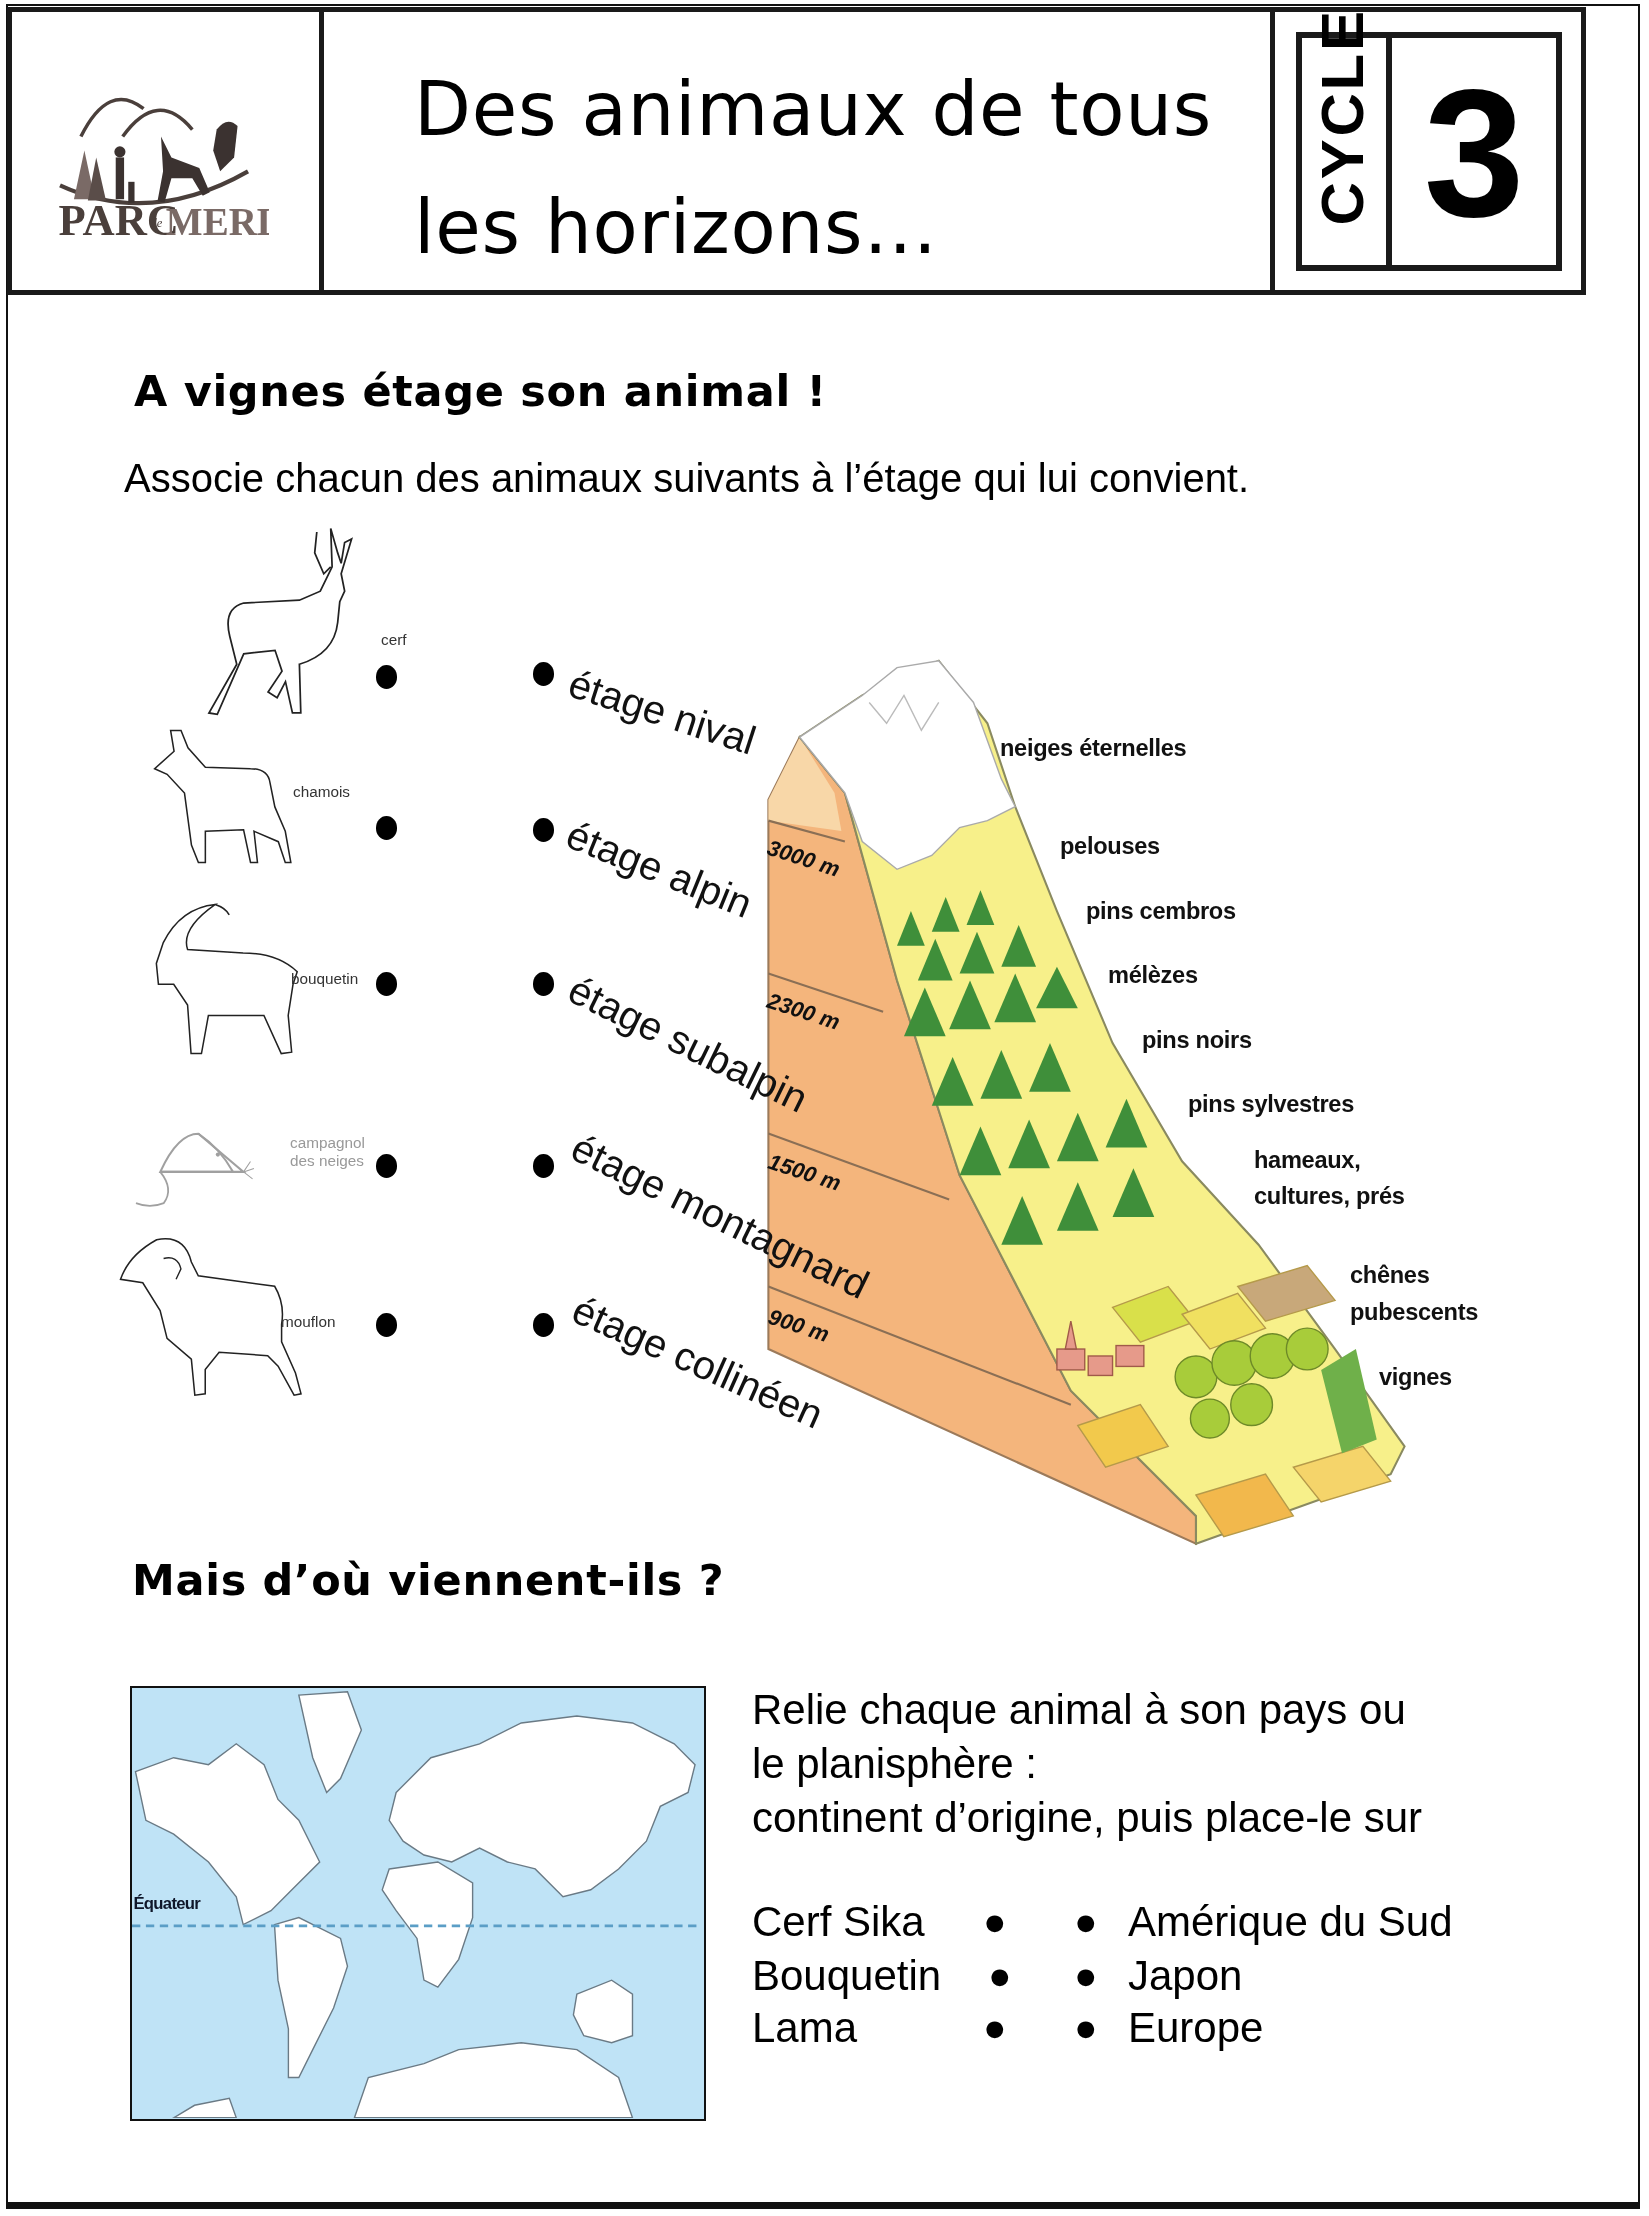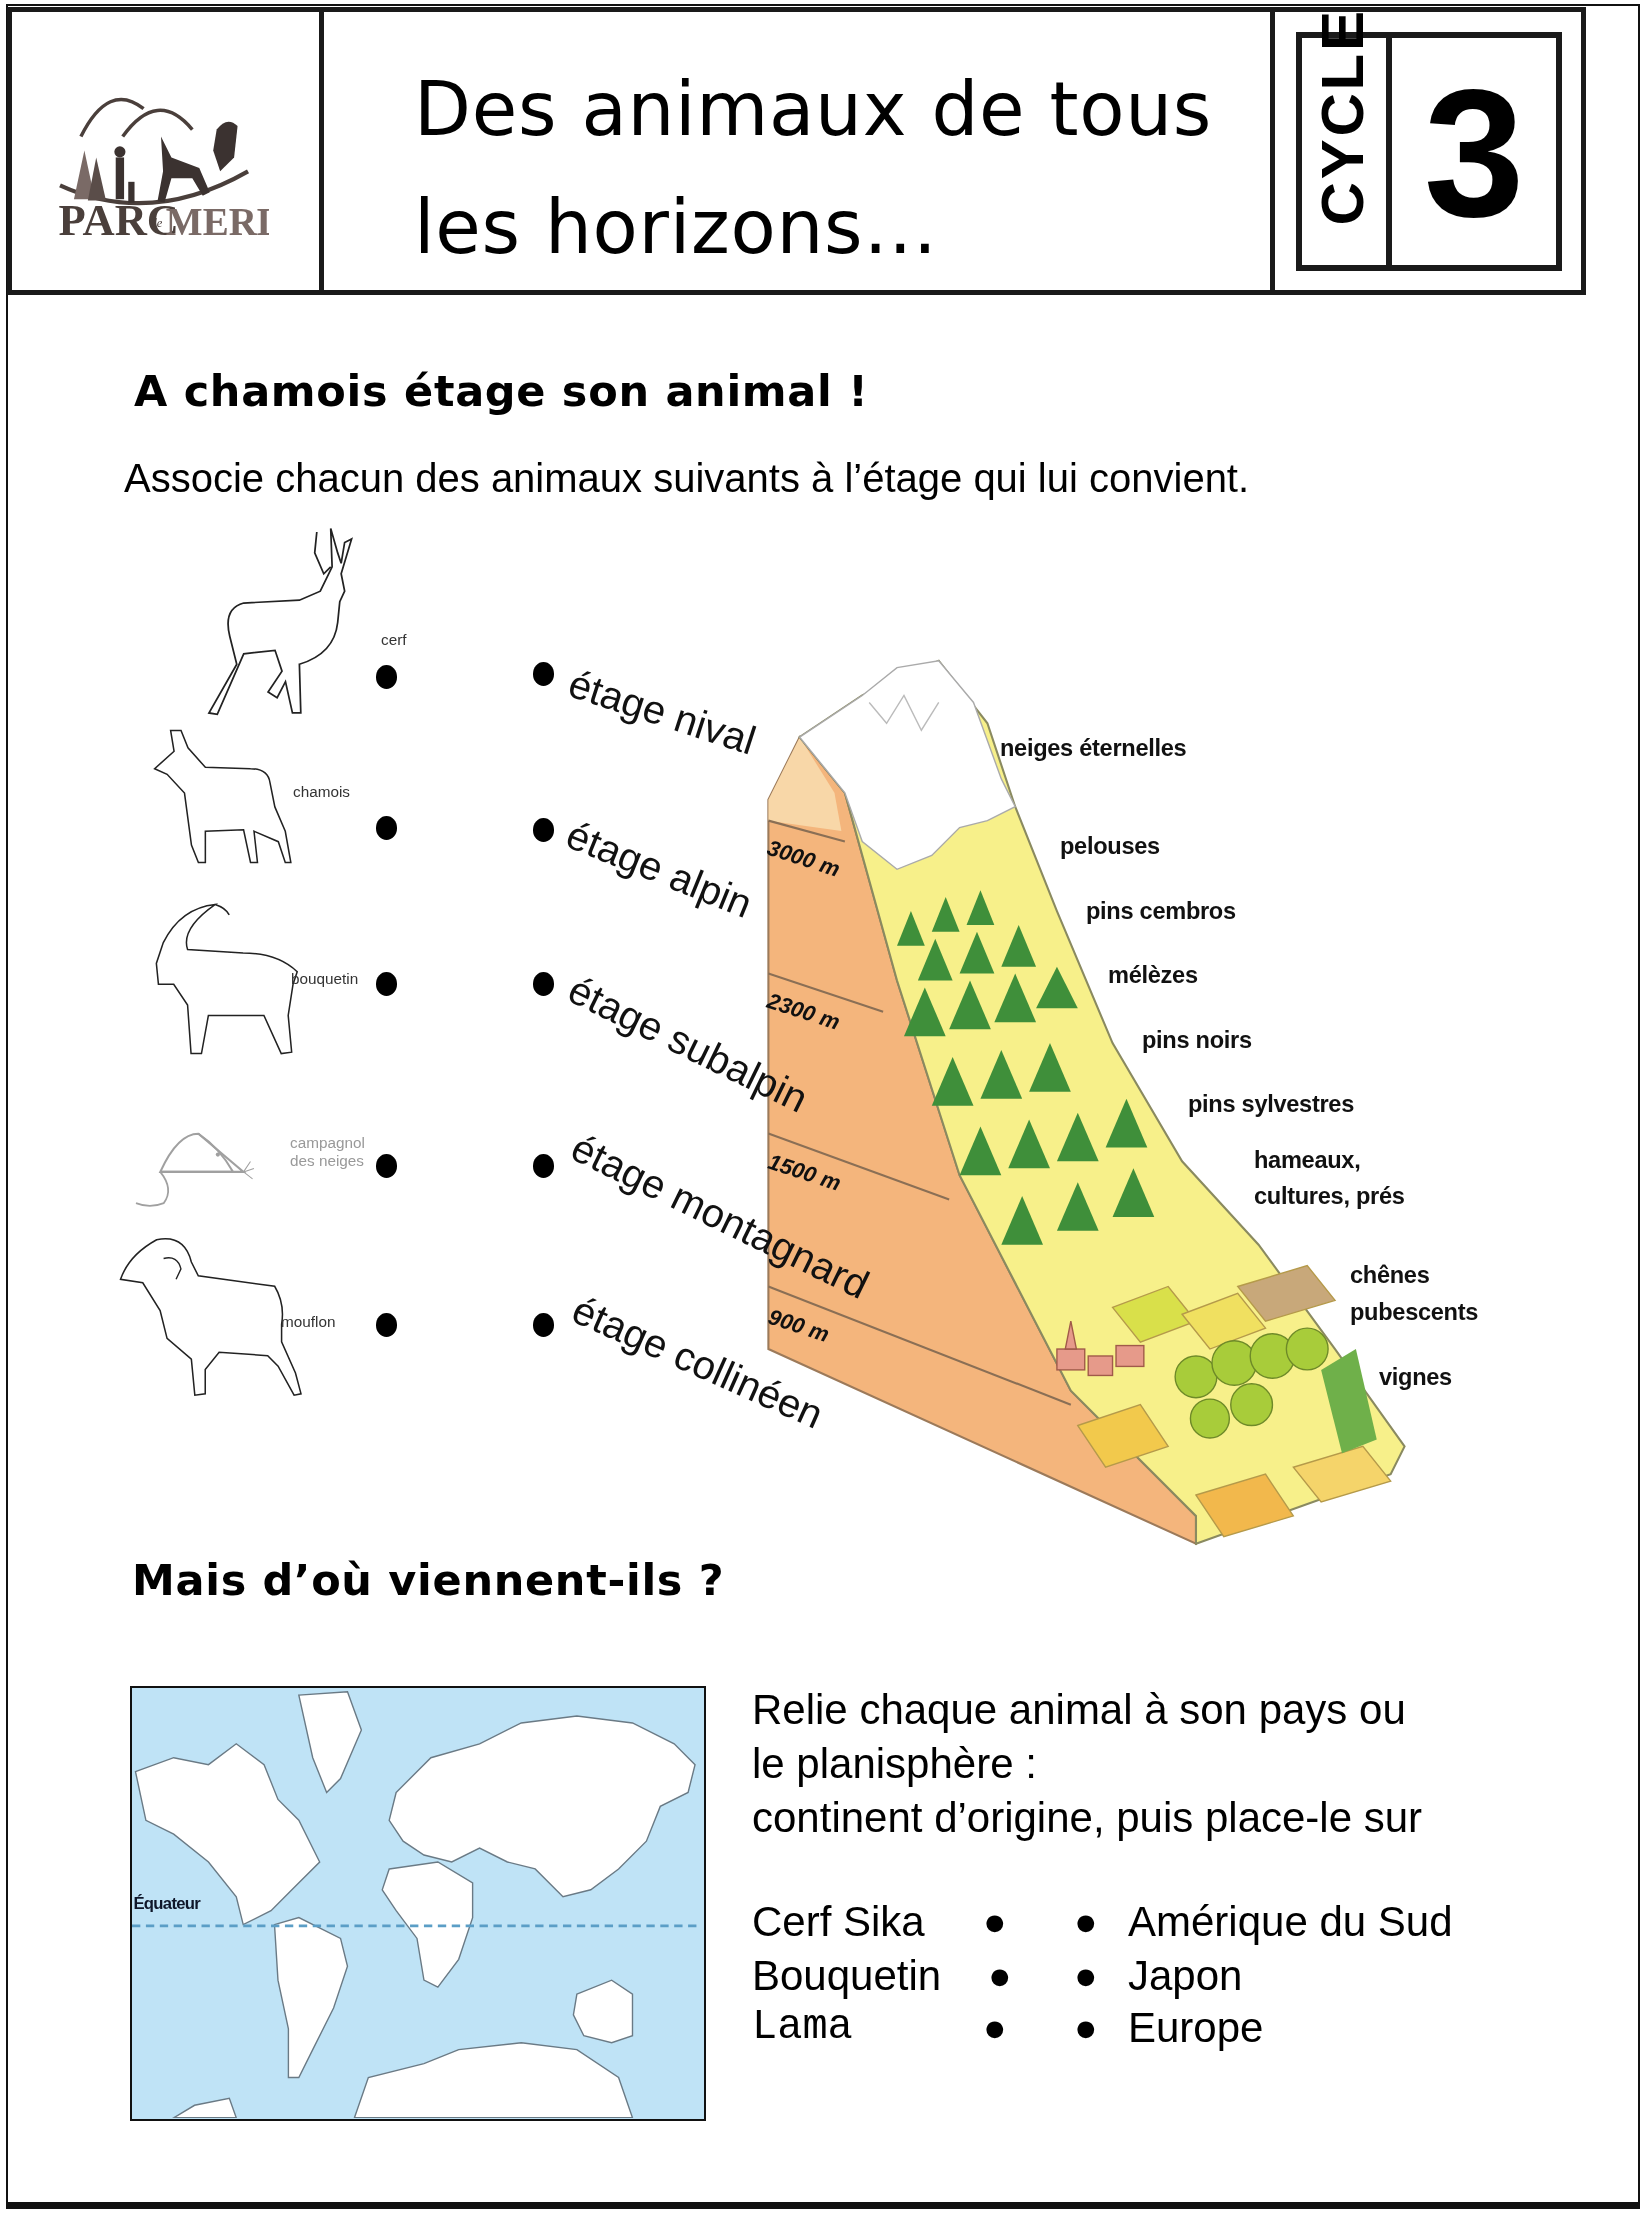--- a/index.html
+++ b/index.html
@@ -57,21 +57,21 @@
 <div class="abs title">
   <div>Des animaux de tous</div>
   <div>les horizons…</div>
 </div>
 
 <div class="abs cycle-box"></div>
 <div class="abs cycle-div"></div>
 <div class="abs cycle-word">CYCLE</div>
 <div class="abs cycle-num">3</div>
 
-<div class="abs h2" style="left:134px; top:366px;">A chamois étage son animal !</div>
+<div class="abs h2" style="left:134px; top:366px;">A vignes étage son animal !</div>
 <div class="abs body-text" style="left:124px; top:456px;">Associe chacun des animaux suivants à l’étage qui lui convient.</div>
 
 <div class="animal" style="left:195px; top:525px; width:174px; height:195px;">
   <svg width="174" height="195" viewBox="0 0 250 280">
     <path d="M195 5 L197 60 L180 95 L150 108 L70 112 Q40 120 50 160 L60 200 L20 270 L32 272 L70 185 L115 180 L125 210 L105 240 L118 248 L130 225 L140 270 L152 270 L150 200 Q200 185 205 140 L208 110 L215 95 L210 70 L225 20 L215 25 L210 55 L205 40 Z" fill="none" stroke="#222" stroke-width="2.5"></path>
     <path d="M175 10 L172 40 L185 70 L195 60" fill="none" stroke="#222" stroke-width="2.5"></path>
   </svg>
   <span class="animal-label" style="left:139px; top:106px;padding-left:47px;">cerf</span>
 </div>
 
@@ -246,21 +246,21 @@
 </div>
 
 <div class="abs body-text" style="left:752px; top:1683px; font-size:42px; line-height:54px;">
   <div>Relie chaque animal à son pays ou</div>
   <div>le planisphère :</div>
   <div>continent d’origine, puis place-le sur</div>
 </div>
 
 <span class="list-row" style="left:752px; top:1897px;">Cerf Sika</span>
 <span class="list-row" style="left:752px; top:1951px;">Bouquetin</span>
-<span class="list-row" style="left:752px; top:2003px;font-family:Liberation Mono, monospace;">Lama</span>
+<span class="list-row" style="left:752px; top:2003px;">Lama</span>
 
 <span class="bullet" style="left:983px; top:1897px;">●</span>
 <span class="bullet" style="left:988px; top:1951px;">●</span>
 <span class="bullet" style="left:983px; top:2003px;">●</span>
 
 <span class="bullet" style="left:1074px; top:1897px;">●</span>
 <span class="bullet" style="left:1074px; top:1951px;">●</span>
 <span class="bullet" style="left:1074px; top:2003px;">●</span>
 
 <span class="list-row" style="left:1128px; top:1897px;">Amérique du Sud</span>

